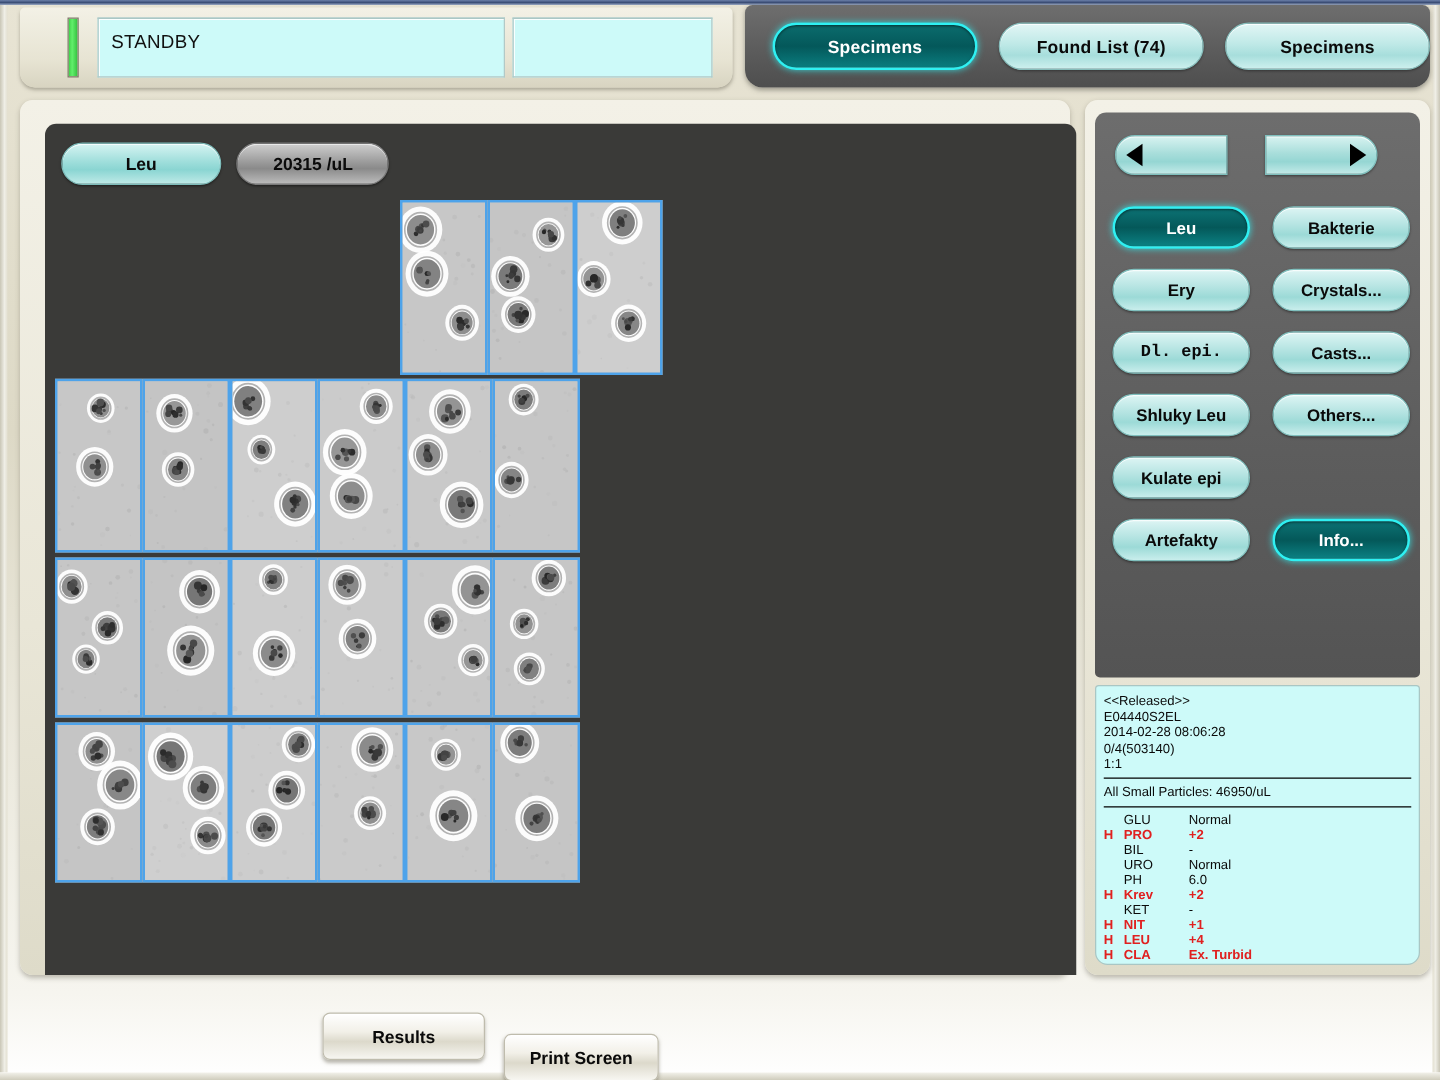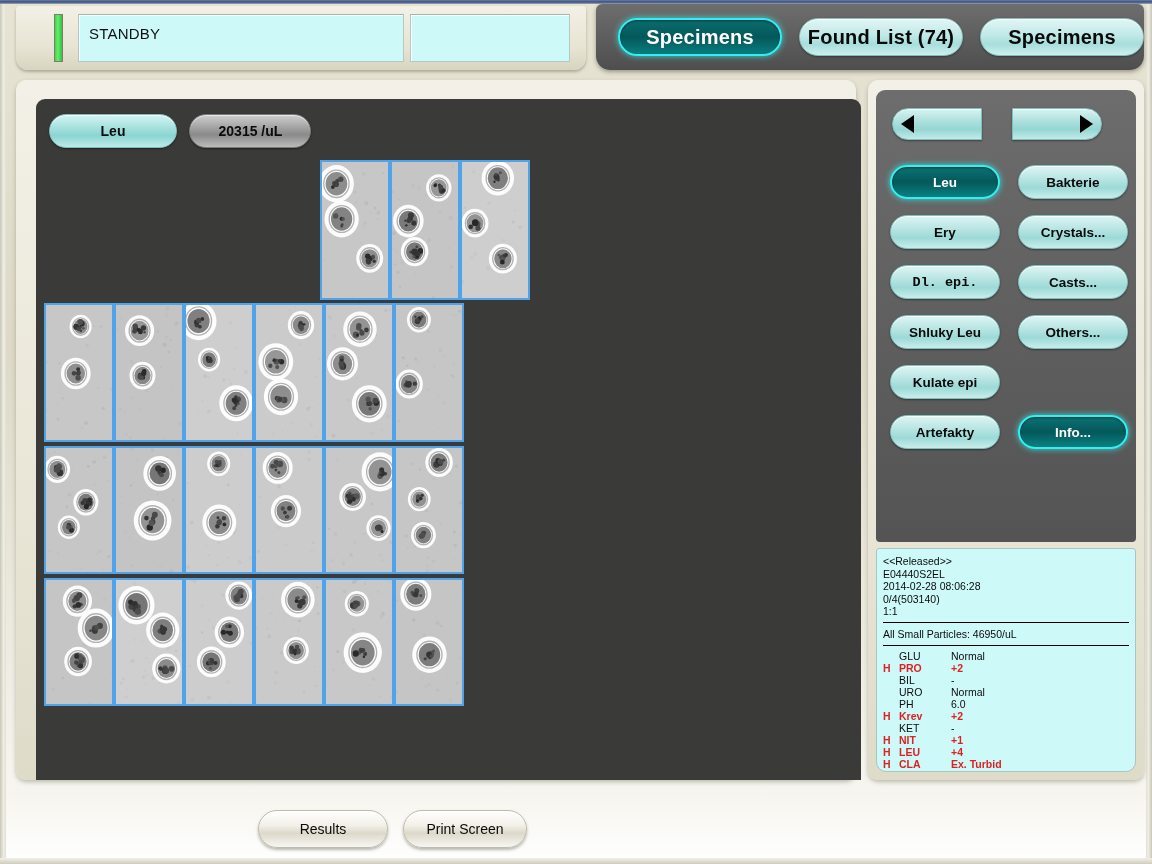--- a/index.html
+++ b/index.html
@@ -70,21 +70,21 @@
   .tab-shell {
     position: absolute; left: 588px; top: 0px; width: 548px; height: 66px;
     background: linear-gradient(180deg,#6e6e6e 0%, #5c5c5c 55%, #4e4e4e 100%);
     border-radius: 6px 6px 14px 14px;
     box-shadow: 0 2px 4px rgba(90,88,78,.55);
   }
   .tab {
     position: absolute; top: 14px; height: 38px; width: 164px;
     border-radius: 19px;
     display: flex; align-items: center; justify-content: center;
-    font-size: 20px; font-weight: bold; letter-spacing: .2px;
+    font-size: 14px; font-weight: bold; letter-spacing: .2px;
     cursor: pointer; user-select: none;
   }
   .tab.inactive {
     background: linear-gradient(180deg,#e2f6f5 0%, #bfe9e7 45%, #a7dedc 70%, #cdf0ee 100%);
     color: #0a0a0a;
     border: 1px solid #86bdbb;
     box-shadow: 0 1px 2px rgba(0,0,0,.35), inset 0 1px 0 rgba(255,255,255,.8);
   }
   .tab.active {
     background: linear-gradient(180deg,#0b6c6d 0%, #04585a 50%, #0a7d7f 100%);
@@ -200,30 +200,30 @@
   .chem { width: 100%; border-collapse: collapse; }
   .chem td { font-size: 10.5px; line-height: 12px; padding: 0; }
   .chem td.flag { width: 16px; text-align: left; }
   .chem td.name { width: 52px; }
   .chem td.val  { }
   .chem tr.abn td { color: #e02020; font-weight: bold; }
 
   
   .botbtn {
     position: absolute; top: 810px; height: 38px;
-    border-radius: 19px;
+    border-radius: 6px;
     display: flex; align-items: center; justify-content: center;
-    font-size: 14px; font-weight: normal; color: #0a0a0a;
+    font-size: 14px; font-weight: bold; color: #0a0a0a;
     background: linear-gradient(180deg,#ffffff 0%, #f2f0e8 40%, #dcd9cb 62%, #f7f6f1 100%);
     border: 1px solid #bfbcad;
     box-shadow: 0 2px 3px rgba(120,116,100,.5), inset 0 1px 0 rgba(255,255,255,.9);
     cursor: pointer; user-select: none;
   }
   #btn-results { left: 258px; width: 130px; }
-  #btn-print   { left: 403px; width: 124px; }
+  #btn-print   { left: 403px; width: 124px; margin-top: 17px; }
 </style>
 </head>
 <body>
 
 <div id="root">
 
   <div class="winborder-top"></div>
   <div class="winborder-left"></div>
   <div class="winborder-right"></div>
   <div class="winborder-bottom"></div>

